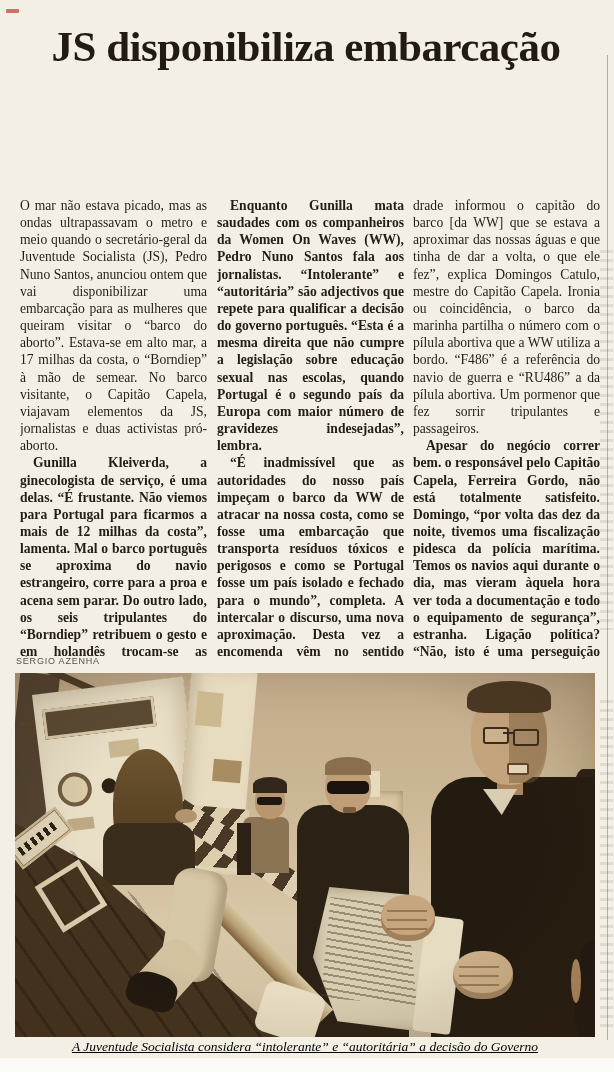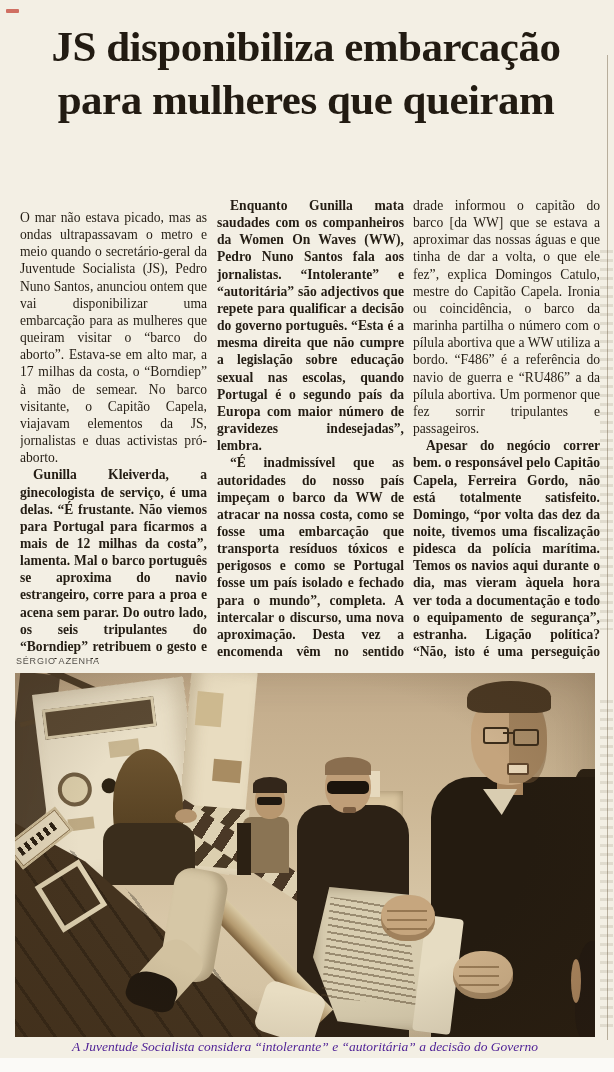--- a/index.html
+++ b/index.html
@@ -10,29 +10,29 @@
   .red-tick{position:absolute;left:6px;top:9px;width:13px;height:4px;background:#c0392b;opacity:.7;border-radius:1px;}
 
   .headline{position:absolute;left:12px;top:20px;width:588px;text-align:center;
     font-weight:700;font-size:43px;line-height:53px;color:#221b12;letter-spacing:-.5px;}
 
   .vrule{position:absolute;left:607px;top:55px;width:1px;height:985px;background:#b7ad9b;}
   .bleed{position:absolute;left:600px;width:13px;background:repeating-linear-gradient(180deg,rgba(115,100,75,.14) 0 3px,rgba(0,0,0,0) 3px 9px);filter:blur(.6px);}
 
   .cols{position:absolute;left:20px;top:197px;width:580px;height:462px;overflow:hidden;}
   .col{position:absolute;top:0;width:187px;height:462px;overflow:hidden;}
-  .col.c1{left:0;margin-top:12px;}.col.c2{left:197px;}.col.c3{left:393px;}
+  .col.c1{left:0;}.col.c2{left:197px;}.col.c3{left:393px;}
   .col p{margin:0;font-size:13.6px;line-height:17.15px;color:#241d14;text-align:justify;}
   .col p.indent{text-indent:13px;font-weight:bold;}
 
   .credit{position:absolute;left:16px;top:656px;font-family:"Liberation Sans",sans-serif;
     font-size:9px;letter-spacing:.8px;color:#54504a;}
 
   .caption{position:absolute;left:15px;top:1039px;width:580px;text-align:center;
-    font-style:italic;font-size:13.5px;color:#4c1d95;}
+    font-style:italic;font-size:13.5px;color:#000000;text-decoration:underline;}
 
   
   .photo{position:absolute;left:15px;top:673px;width:580px;height:364px;overflow:hidden;
     background:linear-gradient(180deg,#c2ab8b 0%,#ccb795 35%,#d8c7a8 68%,#d2c1a1 100%);
     box-shadow:inset 0 0 40px rgba(70,50,25,.18);}
   .photo *{position:absolute;}
 
   .mastL{left:-6px;top:0;width:40px;height:215px;background:#3d2f1f;transform:rotate(6deg);opacity:.85;}
   .rig1{left:18px;top:8px;width:96px;height:7px;background:#4a3a26;transform:rotate(24deg);}
   .rig2{left:4px;top:40px;width:80px;height:5px;background:#55432c;transform:rotate(-14deg);}
@@ -130,21 +130,20 @@
 </style>
 </head>
 <body>
 
 <div class="page">
 
   <div class="red-tick"></div>
 
   <div class="headline">
     <div>JS disponibiliza embarcação</div>
-    <div>para mulheres que queiram</div>
   </div>
 
   <div class="vrule"></div>
   <div class="bleed" style="top:250px;height:380px;"></div>
   <div class="bleed" style="top:700px;height:330px;"></div>
 
   <div class="cols">
     <div class="col c1">
       <p>O mar não estava picado, mas as ondas ultrapassavam o metro e meio quando o secretário-geral da Juventude Socialista (JS), Pedro Nuno Santos, anunciou ontem que vai disponibilizar uma embarcação para as mulheres que queiram visitar o “barco do aborto”. Estava-se em alto mar, a 17 milhas da costa, o “Borndiep” à mão de semear. No barco visitante, o Capitão Capela, viajavam elementos da JS, jornalistas e duas activistas pró-aborto.</p>
       <p class="indent">Gunilla Kleiverda, a ginecologista de serviço, é uma delas. “É frustante. Não viemos para Portugal para ficarmos a mais de 12 milhas da costa”, lamenta. Mal o barco português se aproxima do navio estrangeiro, corre para a proa e acena sem parar. Do outro lado, os seis tripulantes do “Borndiep” retribuem o gesto e em holandês trocam-se as novidades. Entre as palavras, uma aproximação, dois braços estendidos e lá se passam os jornais.</p>

